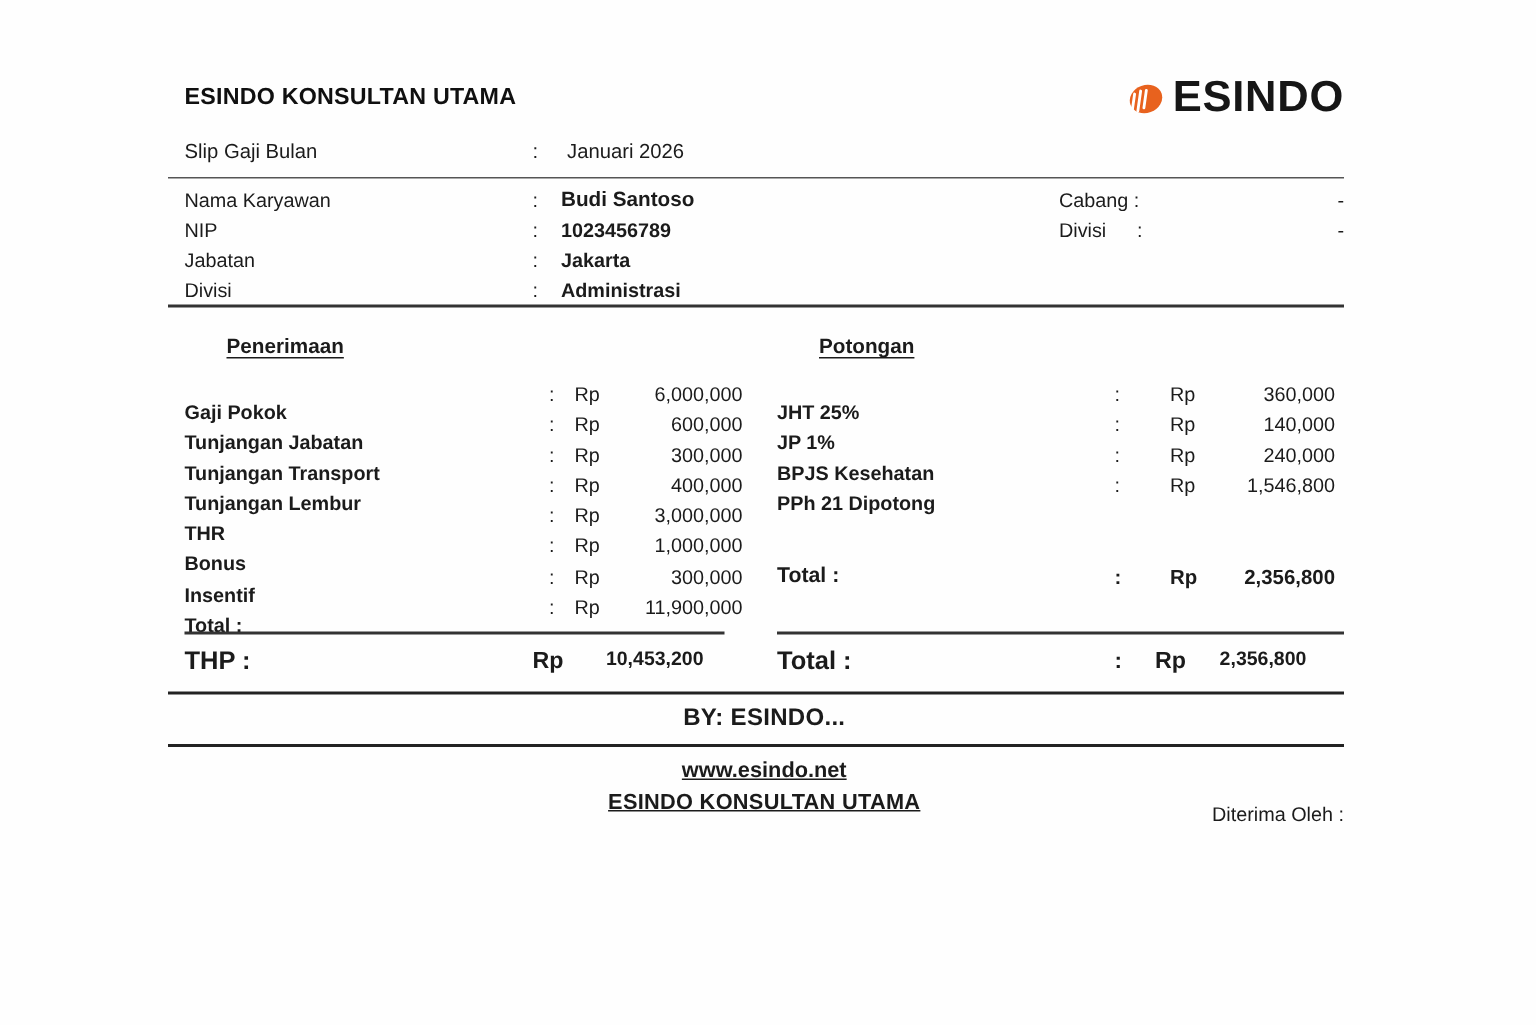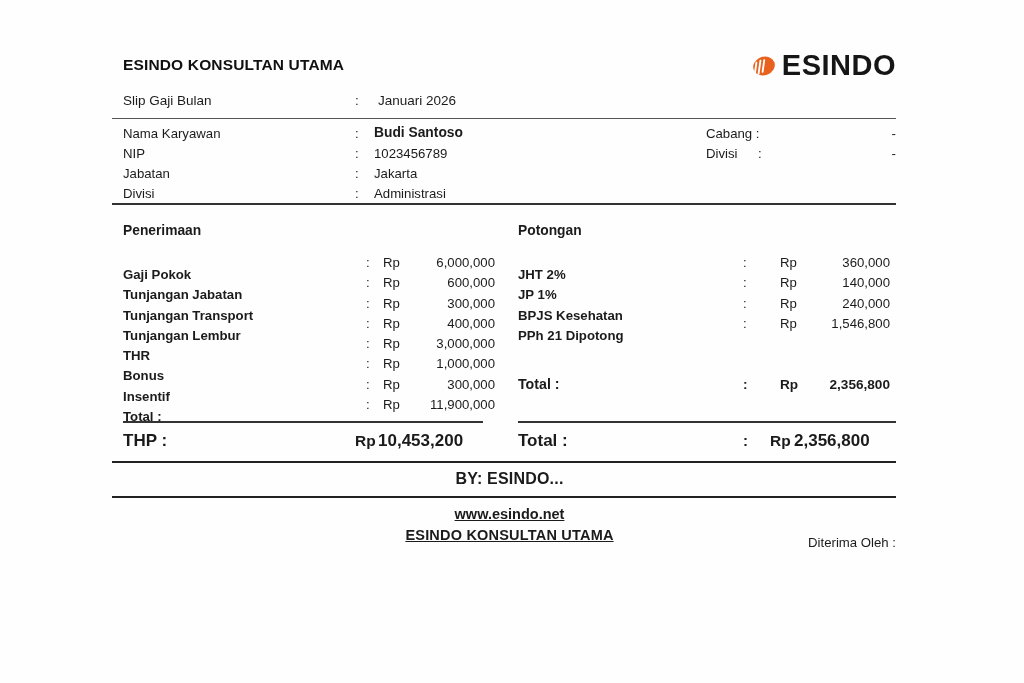--- a/index.html
+++ b/index.html
@@ -130,20 +130,21 @@
     position: absolute;
     left: 243px;
     top: 2px;
     font-size: 13.2px;
   }
   .info-value {
     position: absolute;
     left: 262px;
     top: 2px;
     font-size: 13.2px;
+    font-weight: bold;
   }
   .info-value.bold {
     font-weight: bold;
     font-size: 13.8px;
     top: 1px;
   }
   .side-row {
     position: absolute;
     right: 0;
     width: 200px;
@@ -181,22 +182,24 @@
   .col {
     position: absolute;
     top: 0;
   }
   .col-left { left: 11px; width: 372px; }
   .col-right { left: 406px; width: 372px; }
 
   .col-heading {
     font-size: 13.8px;
     font-weight: bold;
+    text-decoration: underline;
     text-underline-offset: 3px;
     margin-bottom: 17px;
+    margin-left: 28px;
   }
 
   .amt-row {
     position: relative;
     height: 20.3px;
   }
   .amt-label {
     position: absolute;
     left: 0;
     top: 12px;
@@ -279,23 +282,23 @@
   }
   .sum-cur {
     position: absolute;
     top: 1px;
     font-size: 15.5px;
     font-weight: bold;
   }
   .sum-val {
     position: absolute;
     top: 0px;
-    font-size: 17px;
-    font-weight: bold;
-    text-align: left;
+    font-size: 13px;
+    font-weight: bold;
+    text-align: center;
   }
   .summary-left .sum-cur { left: 232px; }
   .summary-left .sum-val { left: 255px; width: 117px; }
   .summary-right .sum-colon { left: 225px; }
   .summary-right .sum-cur { left: 252px; }
   .summary-right .sum-val { left: 276px; width: 96px; }
 
   .summary-bottom-rule {
     position: absolute;
     left: 0;
@@ -453,21 +456,21 @@
           <span class="amt-colon">:</span>
           <span class="amt-cur">Rp</span>
           <span class="amt-val">11,900,000</span>
         </div>
       </div>
 
       <div class="col col-right">
         <div class="col-heading">Potongan</div>
 
         <div class="amt-row">
-          <span class="amt-label">JHT 2%</span>
+          <span class="amt-label">JHT 25%</span>
           <span class="amt-colon">:</span>
           <span class="amt-cur">Rp</span>
           <span class="amt-val">360,000</span>
         </div>
         <div class="amt-row">
           <span class="amt-label">JP 1%</span>
           <span class="amt-colon">:</span>
           <span class="amt-cur">Rp</span>
           <span class="amt-val">140,000</span>
         </div>

